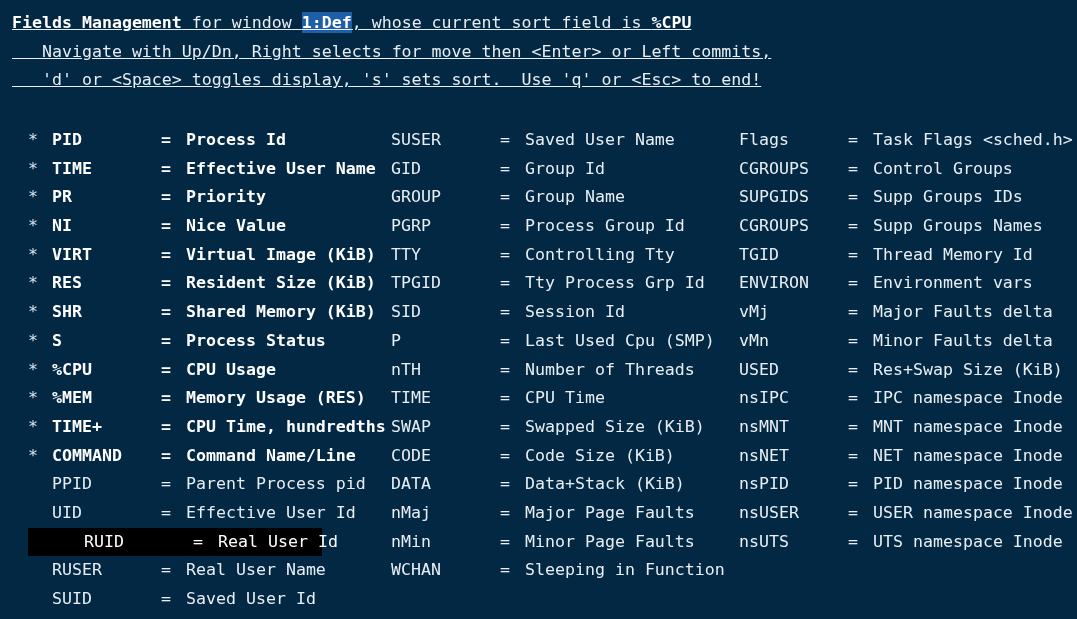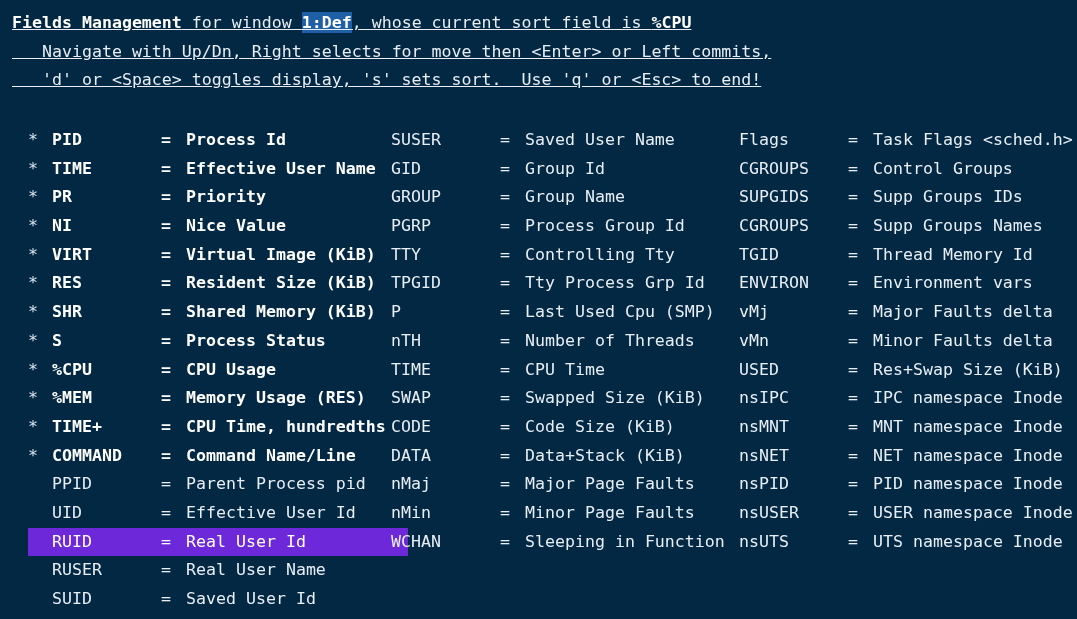--- a/index.html
+++ b/index.html
@@ -92,23 +92,24 @@
   .row.on .fname,
   .row.on .eq,
   .row.on .fdesc {
     font-weight: bold;
     color: #ffffff;
   }
   .row.on .star { color: #dbe5ee; }
 
   
   .row.sel {
-    background: #6d28d9;
+    background: #000000;
     color: #ffffff;
-    width: 380px;
+    width: 262px;
+    padding-left: 32px;
   }
   .row.sel .fname,
   .row.sel .eq,
   .row.sel .fdesc { color: #ffffff; }
 
   
   #col-2 .row .star,
   #col-3 .row .star { width: 0; }
 </style>
 </head>
@@ -142,20 +143,21 @@
         <div class="row"><span class="star"> </span><span class="fname">RUSER</span><span class="eq">=</span><span class="fdesc">Real User Name</span></div>
         <div class="row"><span class="star"> </span><span class="fname">SUID</span><span class="eq">=</span><span class="fdesc">Saved User Id</span></div>
       </div>
     <div class="col" id="col-2">
         <div class="row"><span class="star"></span><span class="fname">SUSER</span><span class="eq">=</span><span class="fdesc">Saved User Name</span></div>
         <div class="row"><span class="star"></span><span class="fname">GID</span><span class="eq">=</span><span class="fdesc">Group Id</span></div>
         <div class="row"><span class="star"></span><span class="fname">GROUP</span><span class="eq">=</span><span class="fdesc">Group Name</span></div>
         <div class="row"><span class="star"></span><span class="fname">PGRP</span><span class="eq">=</span><span class="fdesc">Process Group Id</span></div>
         <div class="row"><span class="star"></span><span class="fname">TTY</span><span class="eq">=</span><span class="fdesc">Controlling Tty</span></div>
         <div class="row"><span class="star"></span><span class="fname">TPGID</span><span class="eq">=</span><span class="fdesc">Tty Process Grp Id</span></div>
+        <div class="row"><span class="star"></span><span class="fname">SID</span><span class="eq">=</span><span class="fdesc">Session Id</span></div>
         <div class="row"><span class="star"></span><span class="fname">P</span><span class="eq">=</span><span class="fdesc">Last Used Cpu (SMP)</span></div>
         <div class="row"><span class="star"></span><span class="fname">nTH</span><span class="eq">=</span><span class="fdesc">Number of Threads</span></div>
         <div class="row"><span class="star"></span><span class="fname">TIME</span><span class="eq">=</span><span class="fdesc">CPU Time</span></div>
         <div class="row"><span class="star"></span><span class="fname">SWAP</span><span class="eq">=</span><span class="fdesc">Swapped Size (KiB)</span></div>
         <div class="row"><span class="star"></span><span class="fname">CODE</span><span class="eq">=</span><span class="fdesc">Code Size (KiB)</span></div>
         <div class="row"><span class="star"></span><span class="fname">DATA</span><span class="eq">=</span><span class="fdesc">Data+Stack (KiB)</span></div>
         <div class="row"><span class="star"></span><span class="fname">nMaj</span><span class="eq">=</span><span class="fdesc">Major Page Faults</span></div>
         <div class="row"><span class="star"></span><span class="fname">nMin</span><span class="eq">=</span><span class="fdesc">Minor Page Faults</span></div>
         <div class="row"><span class="star"></span><span class="fname">WCHAN</span><span class="eq">=</span><span class="fdesc">Sleeping in Function</span></div>
       </div>

